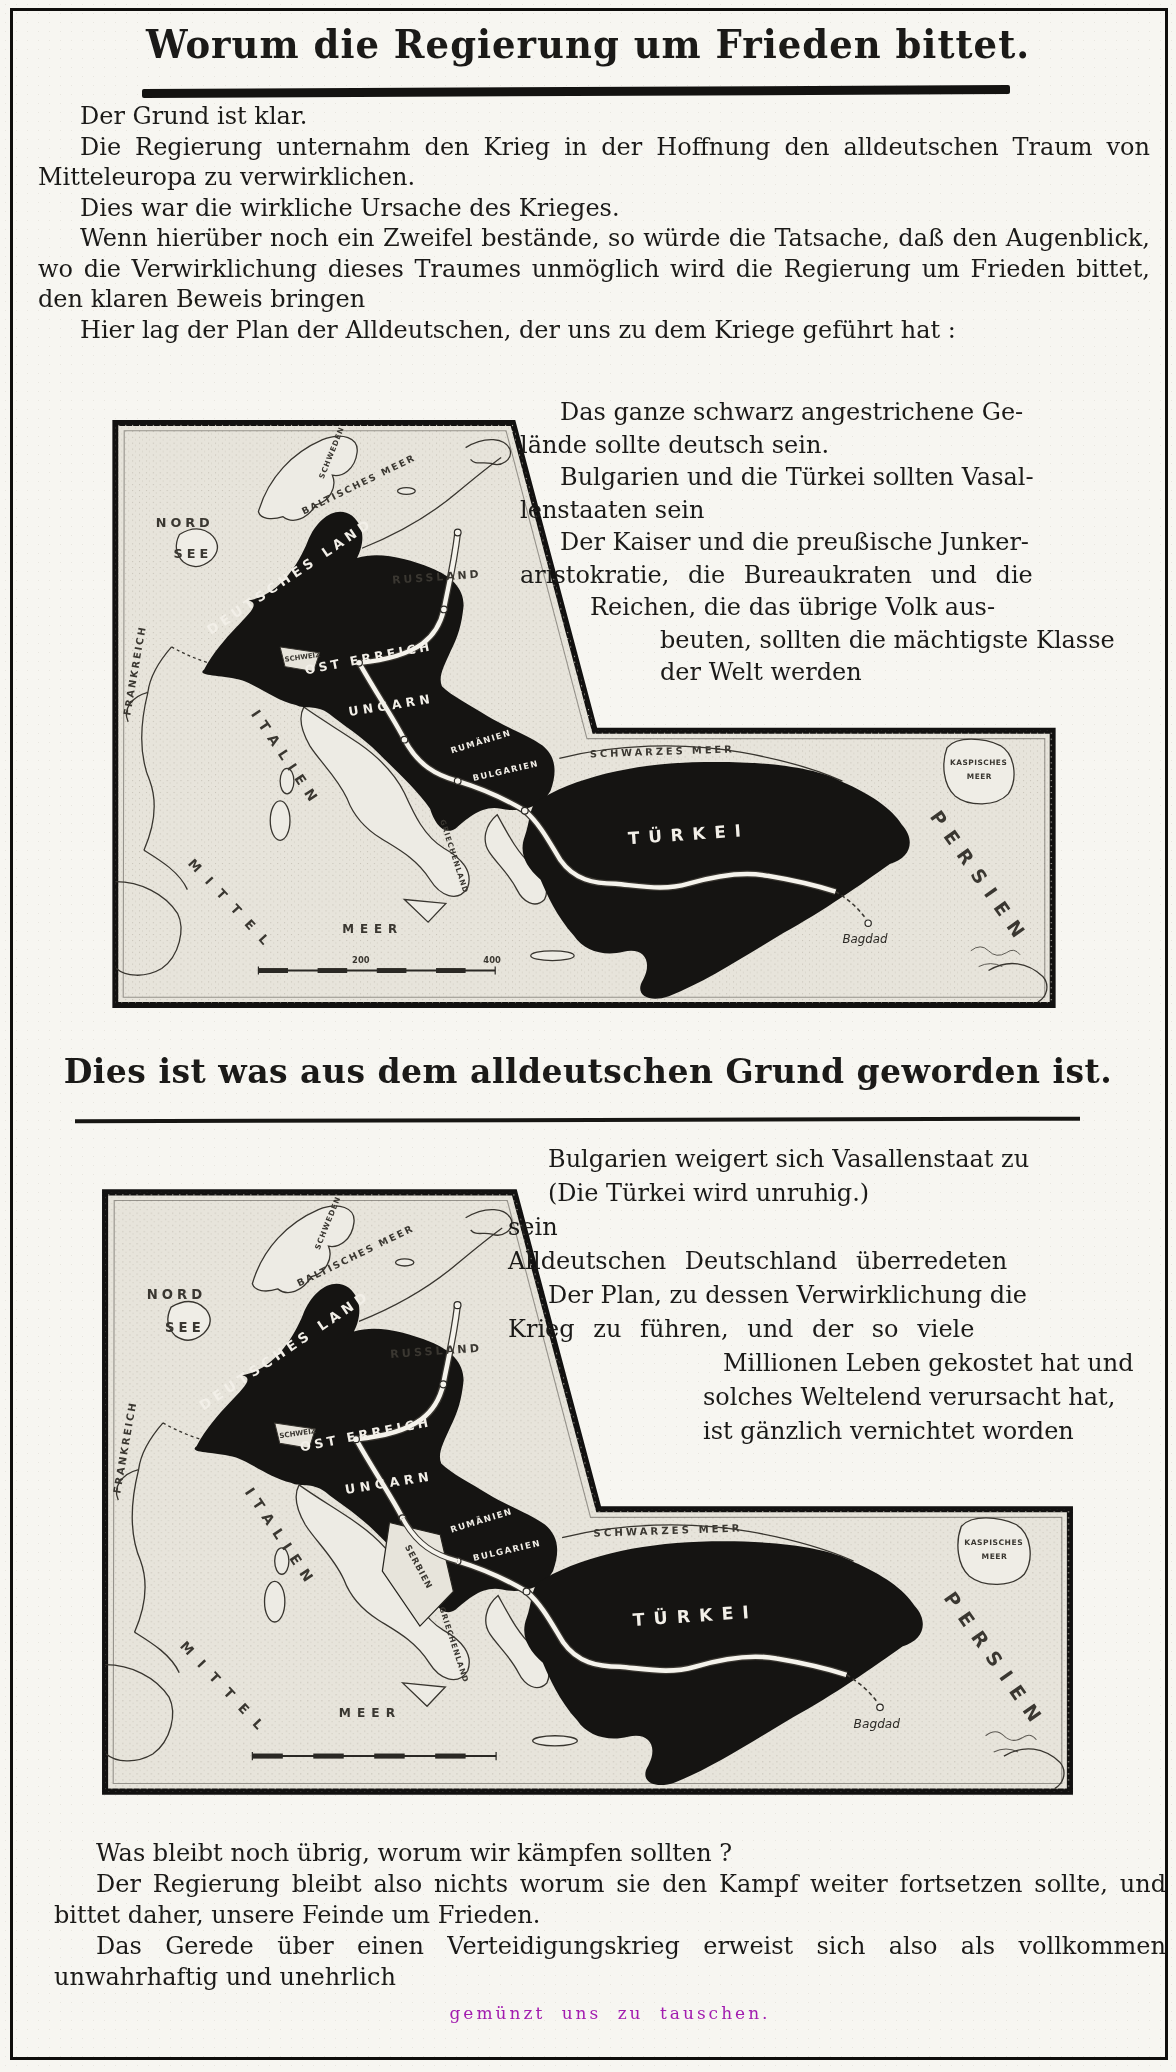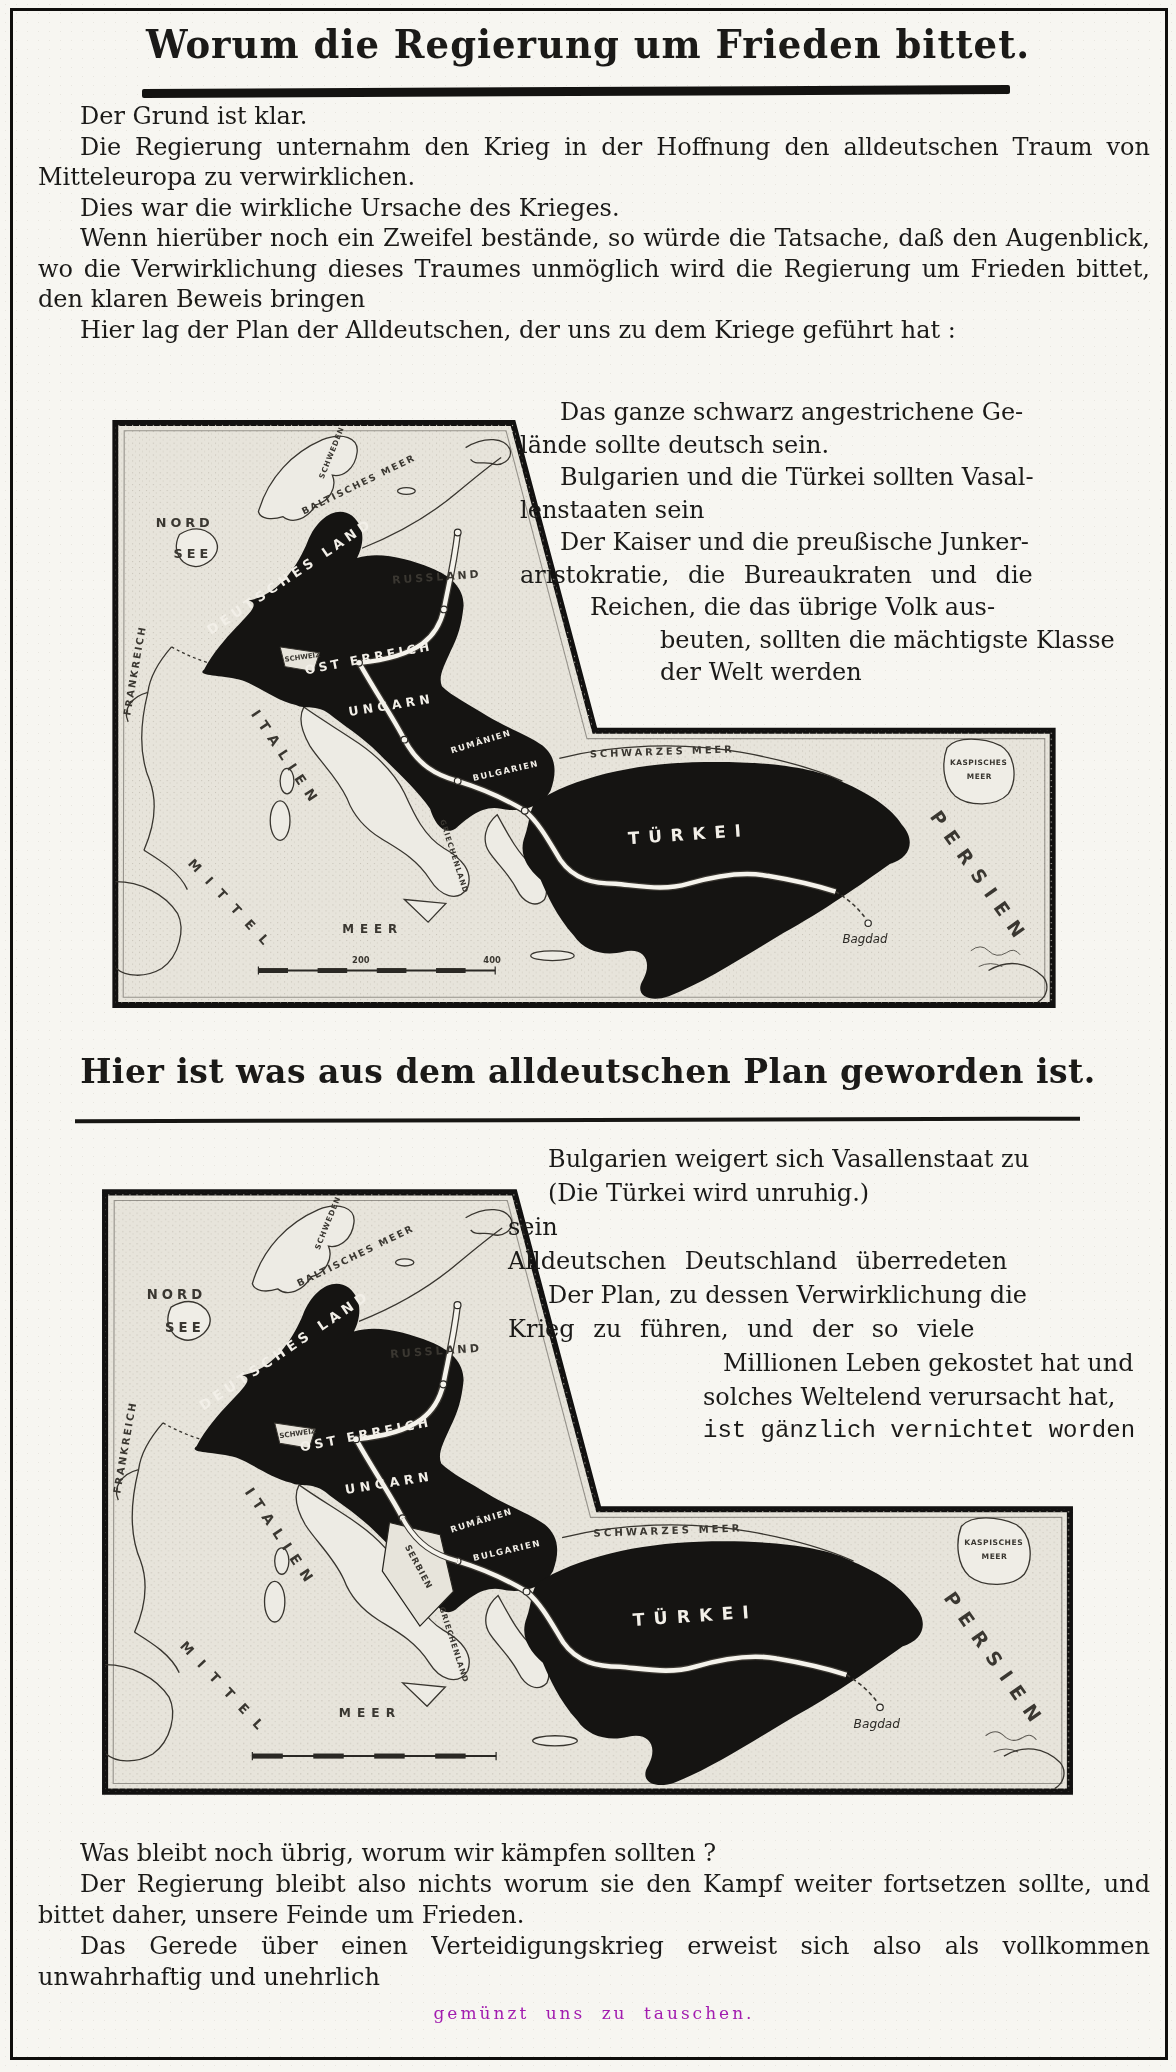--- a/index.html
+++ b/index.html
@@ -40,21 +40,21 @@
   }
   .side{position:absolute;z-index:5;}
   .side .ln{font-size:24px;line-height:32.5px;white-space:nowrap;}
   .side2 .ln{line-height:34px;}
   .ln.ind{margin-left:40px;}
   .ln.wide{word-spacing:11px;}
   .side1{left:520px;top:396px;width:648px;}
   .side2{left:508px;top:1142px;width:660px;}
   .m1{position:absolute;left:105px;top:418px;}
   .m2{position:absolute;left:100px;top:1186px;}
-  .outro{position:absolute;top:1838px;left:38px;width:1112px;}
+  .outro{position:absolute;top:1838px;left:54px;width:1112px;}
   .outro p{margin:0;font-size:24px;line-height:31px;text-align:justify;text-indent:42px;}
   .outro .final{
     text-align:center;text-indent:0;color:#a21caf;letter-spacing:3px;
     word-spacing:8px;margin-top:5px;font-size:17px;
   }
   .bold-seg{font-weight:normal;}
   svg text{font-family:"DejaVu Sans","Liberation Sans",sans-serif;}
   .wlbl{fill:#f2efe8;font-weight:bold;}
   .dlbl{fill:#3a3731;font-weight:bold;}
   .hidden-defs{position:absolute;width:0;height:0;overflow:hidden;}
@@ -194,21 +194,21 @@
   <div class="ln">lände sollte deutsch sein.</div>
   <div class="ln ind">Bulgarien und die Türkei sollten Vasal-</div>
   <div class="ln">lenstaaten sein</div>
   <div class="ln ind">Der Kaiser und die preußische Junker-</div>
   <div class="ln wide">aristokratie, die Bureaukraten und die</div>
   <div class="ln" style="margin-left:70px;">Reichen, die das übrige Volk aus-</div>
   <div class="ln" style="margin-left:140px;">beuten, sollten die mächtigste Klasse</div>
   <div class="ln" style="margin-left:140px;">der Welt werden</div>
 </div>
 
-<div class="headline2">Hier ist was aus dem alldeutschen Plan geworden ist.</div>
+<div class="headline2">Dies ist was aus dem alldeutschen Grund geworden ist.</div>
 <div class="h2-rule"></div>
 
 <svg class="m2" width="975" height="612" viewBox="0 0 960 600">
   <use href="#mapart"></use>
 
   <polygon points="285,330 335,342 348,398 315,432 278,378" fill="#e7e4db" stroke="#26241f" stroke-width="1.2"></polygon>
   <path d="M 298,326 C 312,352 330,362 352,368" fill="none" stroke="#3a3731" stroke-width="6"></path>
   <path d="M 298,326 C 312,352 330,362 352,368" fill="none" stroke="#f5f3ec" stroke-width="4"></path>
   <g>
     <text class="dlbl" x="46" y="110" font-size="13" letter-spacing="4">NORD</text>
@@ -239,21 +239,21 @@
 
 <div class="side side2">
   <div class="ln ind">Bulgarien weigert sich Vasallenstaat zu</div>
   <div class="ln ind">(Die Türkei wird unruhig.)</div>
   <div class="ln">sein</div>
   <div class="ln wide">Alldeutschen Deutschland überredeten</div>
   <div class="ln ind">Der Plan, zu dessen Verwirklichung die</div>
   <div class="ln wide">Krieg zu führen, und der so viele</div>
   <div class="ln" style="margin-left:215px;">Millionen Leben gekostet hat und</div>
   <div class="ln" style="margin-left:195px;">solches Weltelend verursacht hat,</div>
-  <div class="ln" style="margin-left:195px;font-family:Liberation Mono, monospace;">ist gänzlich vernichtet worden</div>
+  <div class="ln" style="margin-left:195px;">ist gänzlich vernichtet worden</div>
 </div>
 
 <div class="outro">
   <p>Was bleibt noch übrig, worum wir kämpfen sollten ?</p>
   <p><span>Der Regierung bleibt also nichts worum sie den </span><span class="bold-seg">Kampf weiter fortsetzen</span><span> sollte, und bittet daher, unsere Feinde um Frieden.</span></p>
   <p>Das Gerede über einen Verteidigungskrieg erweist sich also als vollkommen unwahrhaftig und unehrlich</p>
   <p class="final">gemünzt uns zu tauschen.</p>
 </div>
 
 </body></html>

